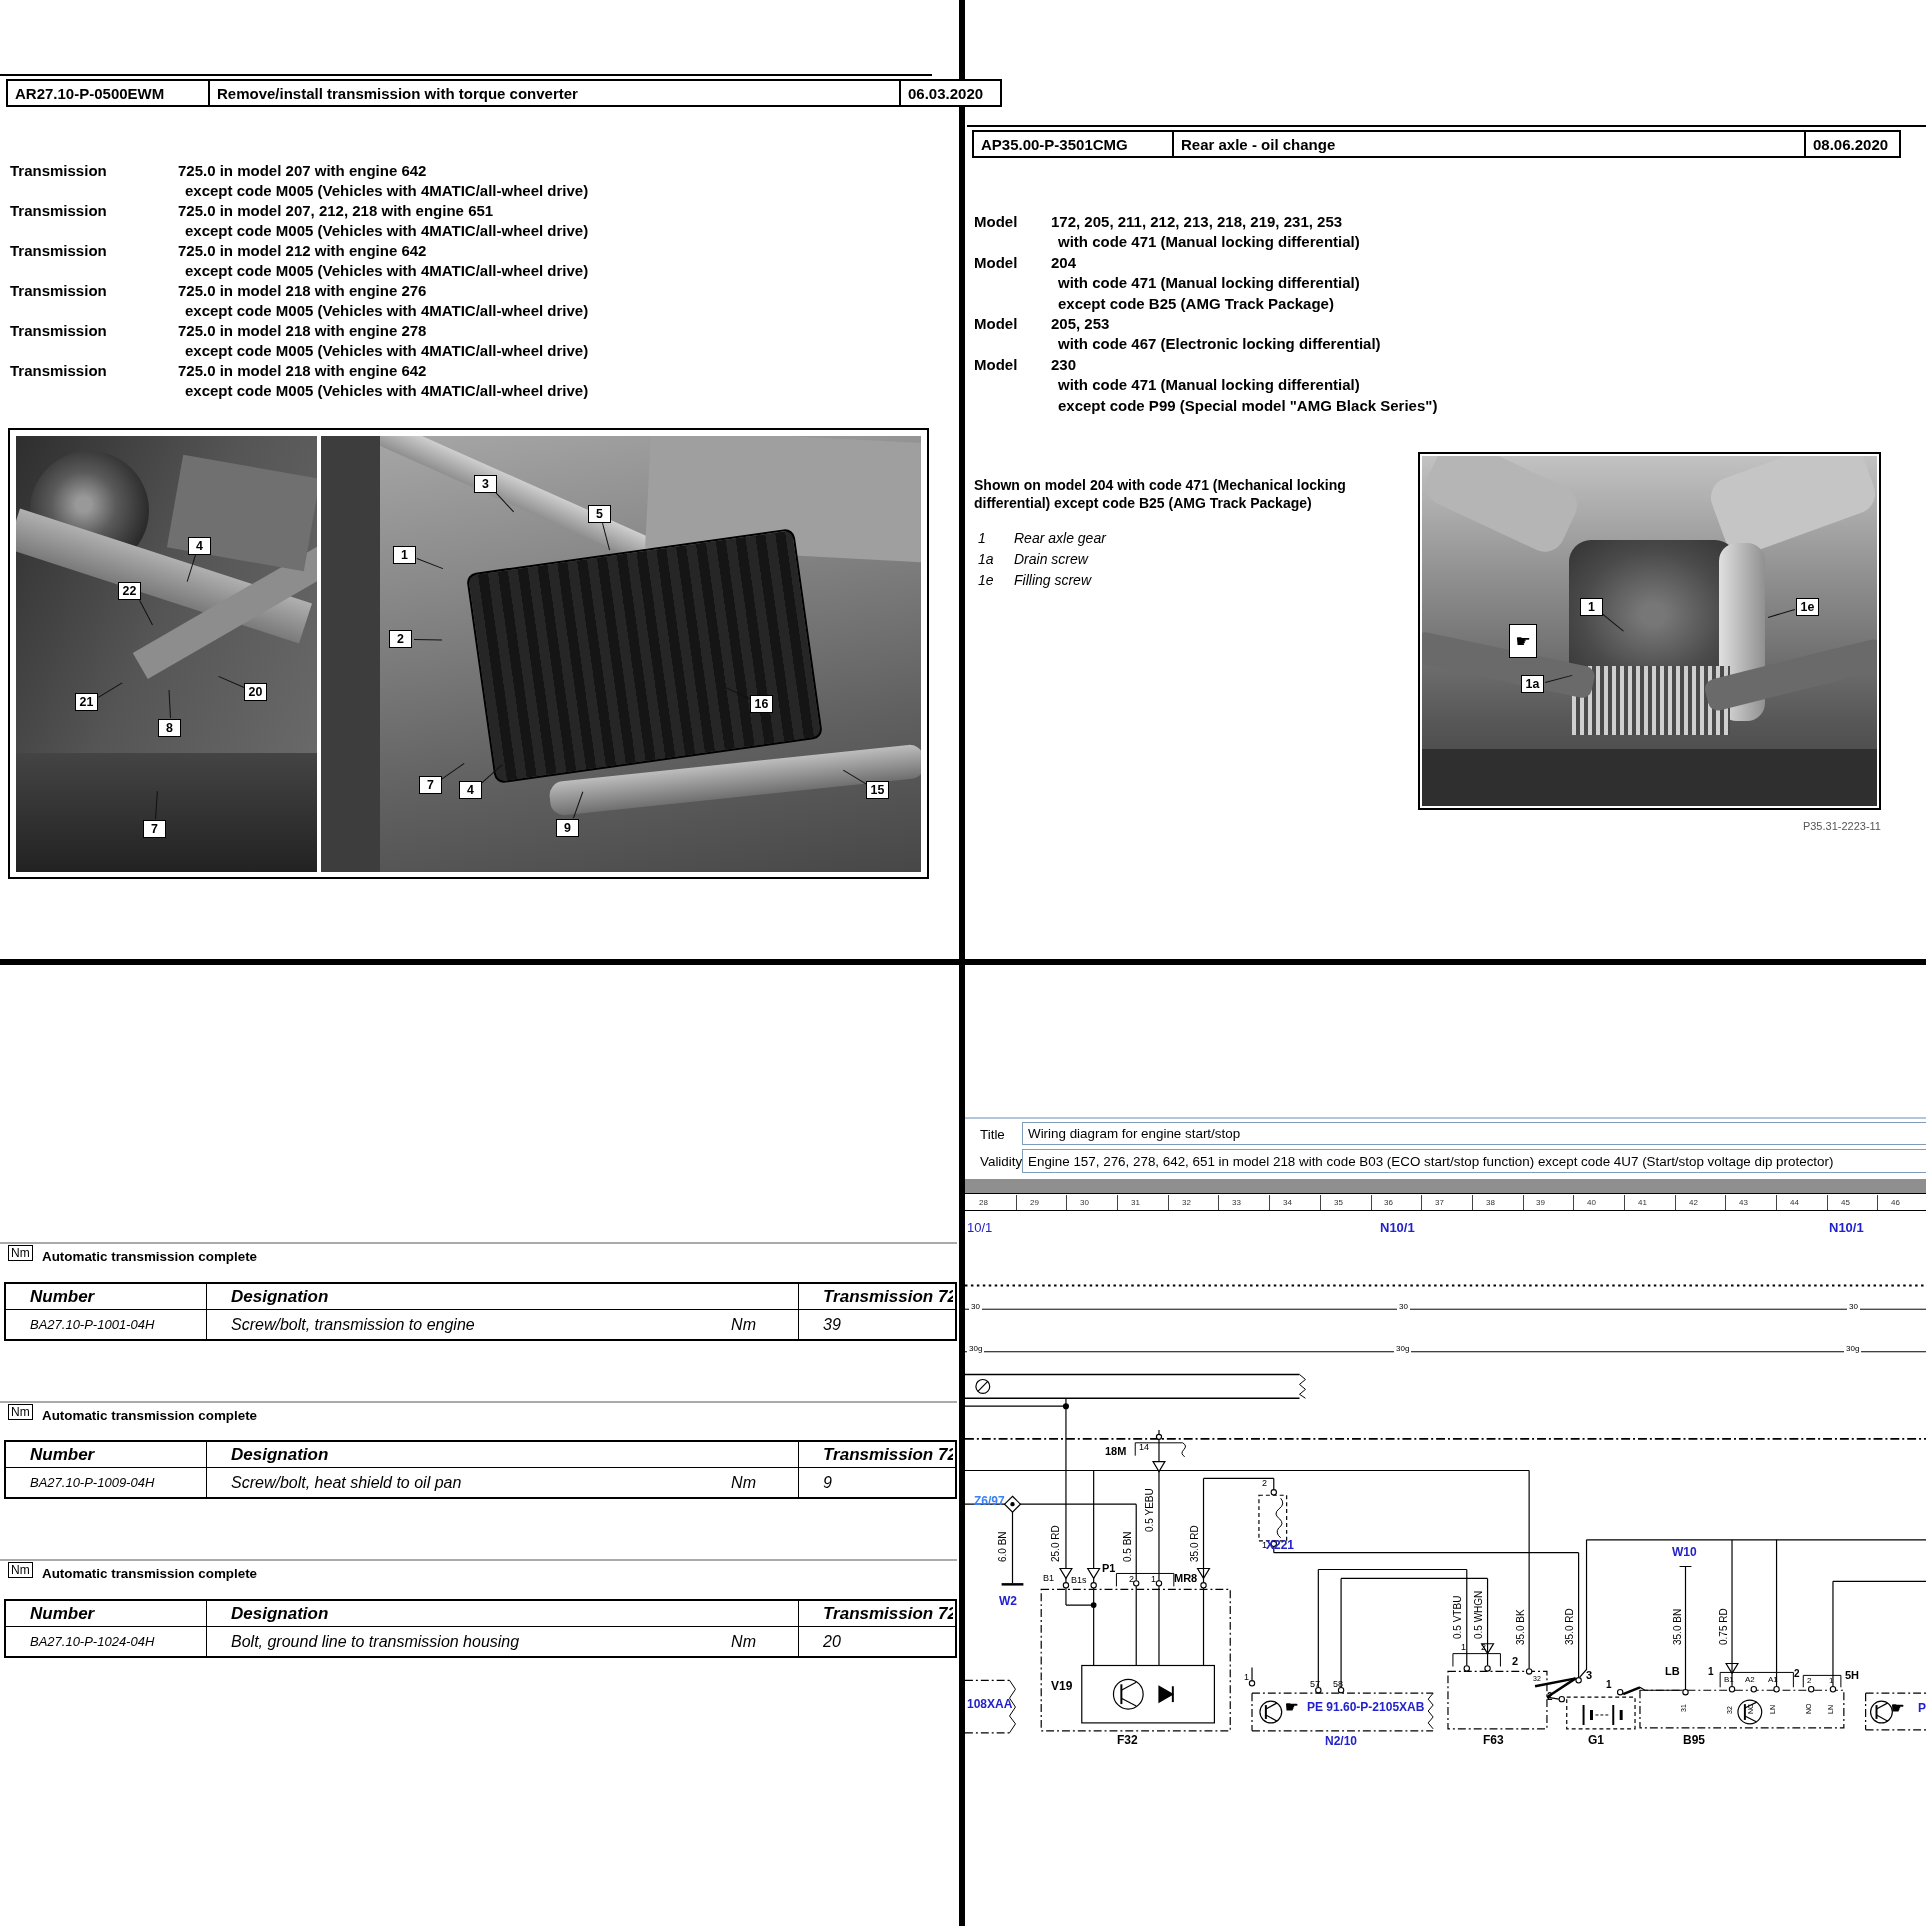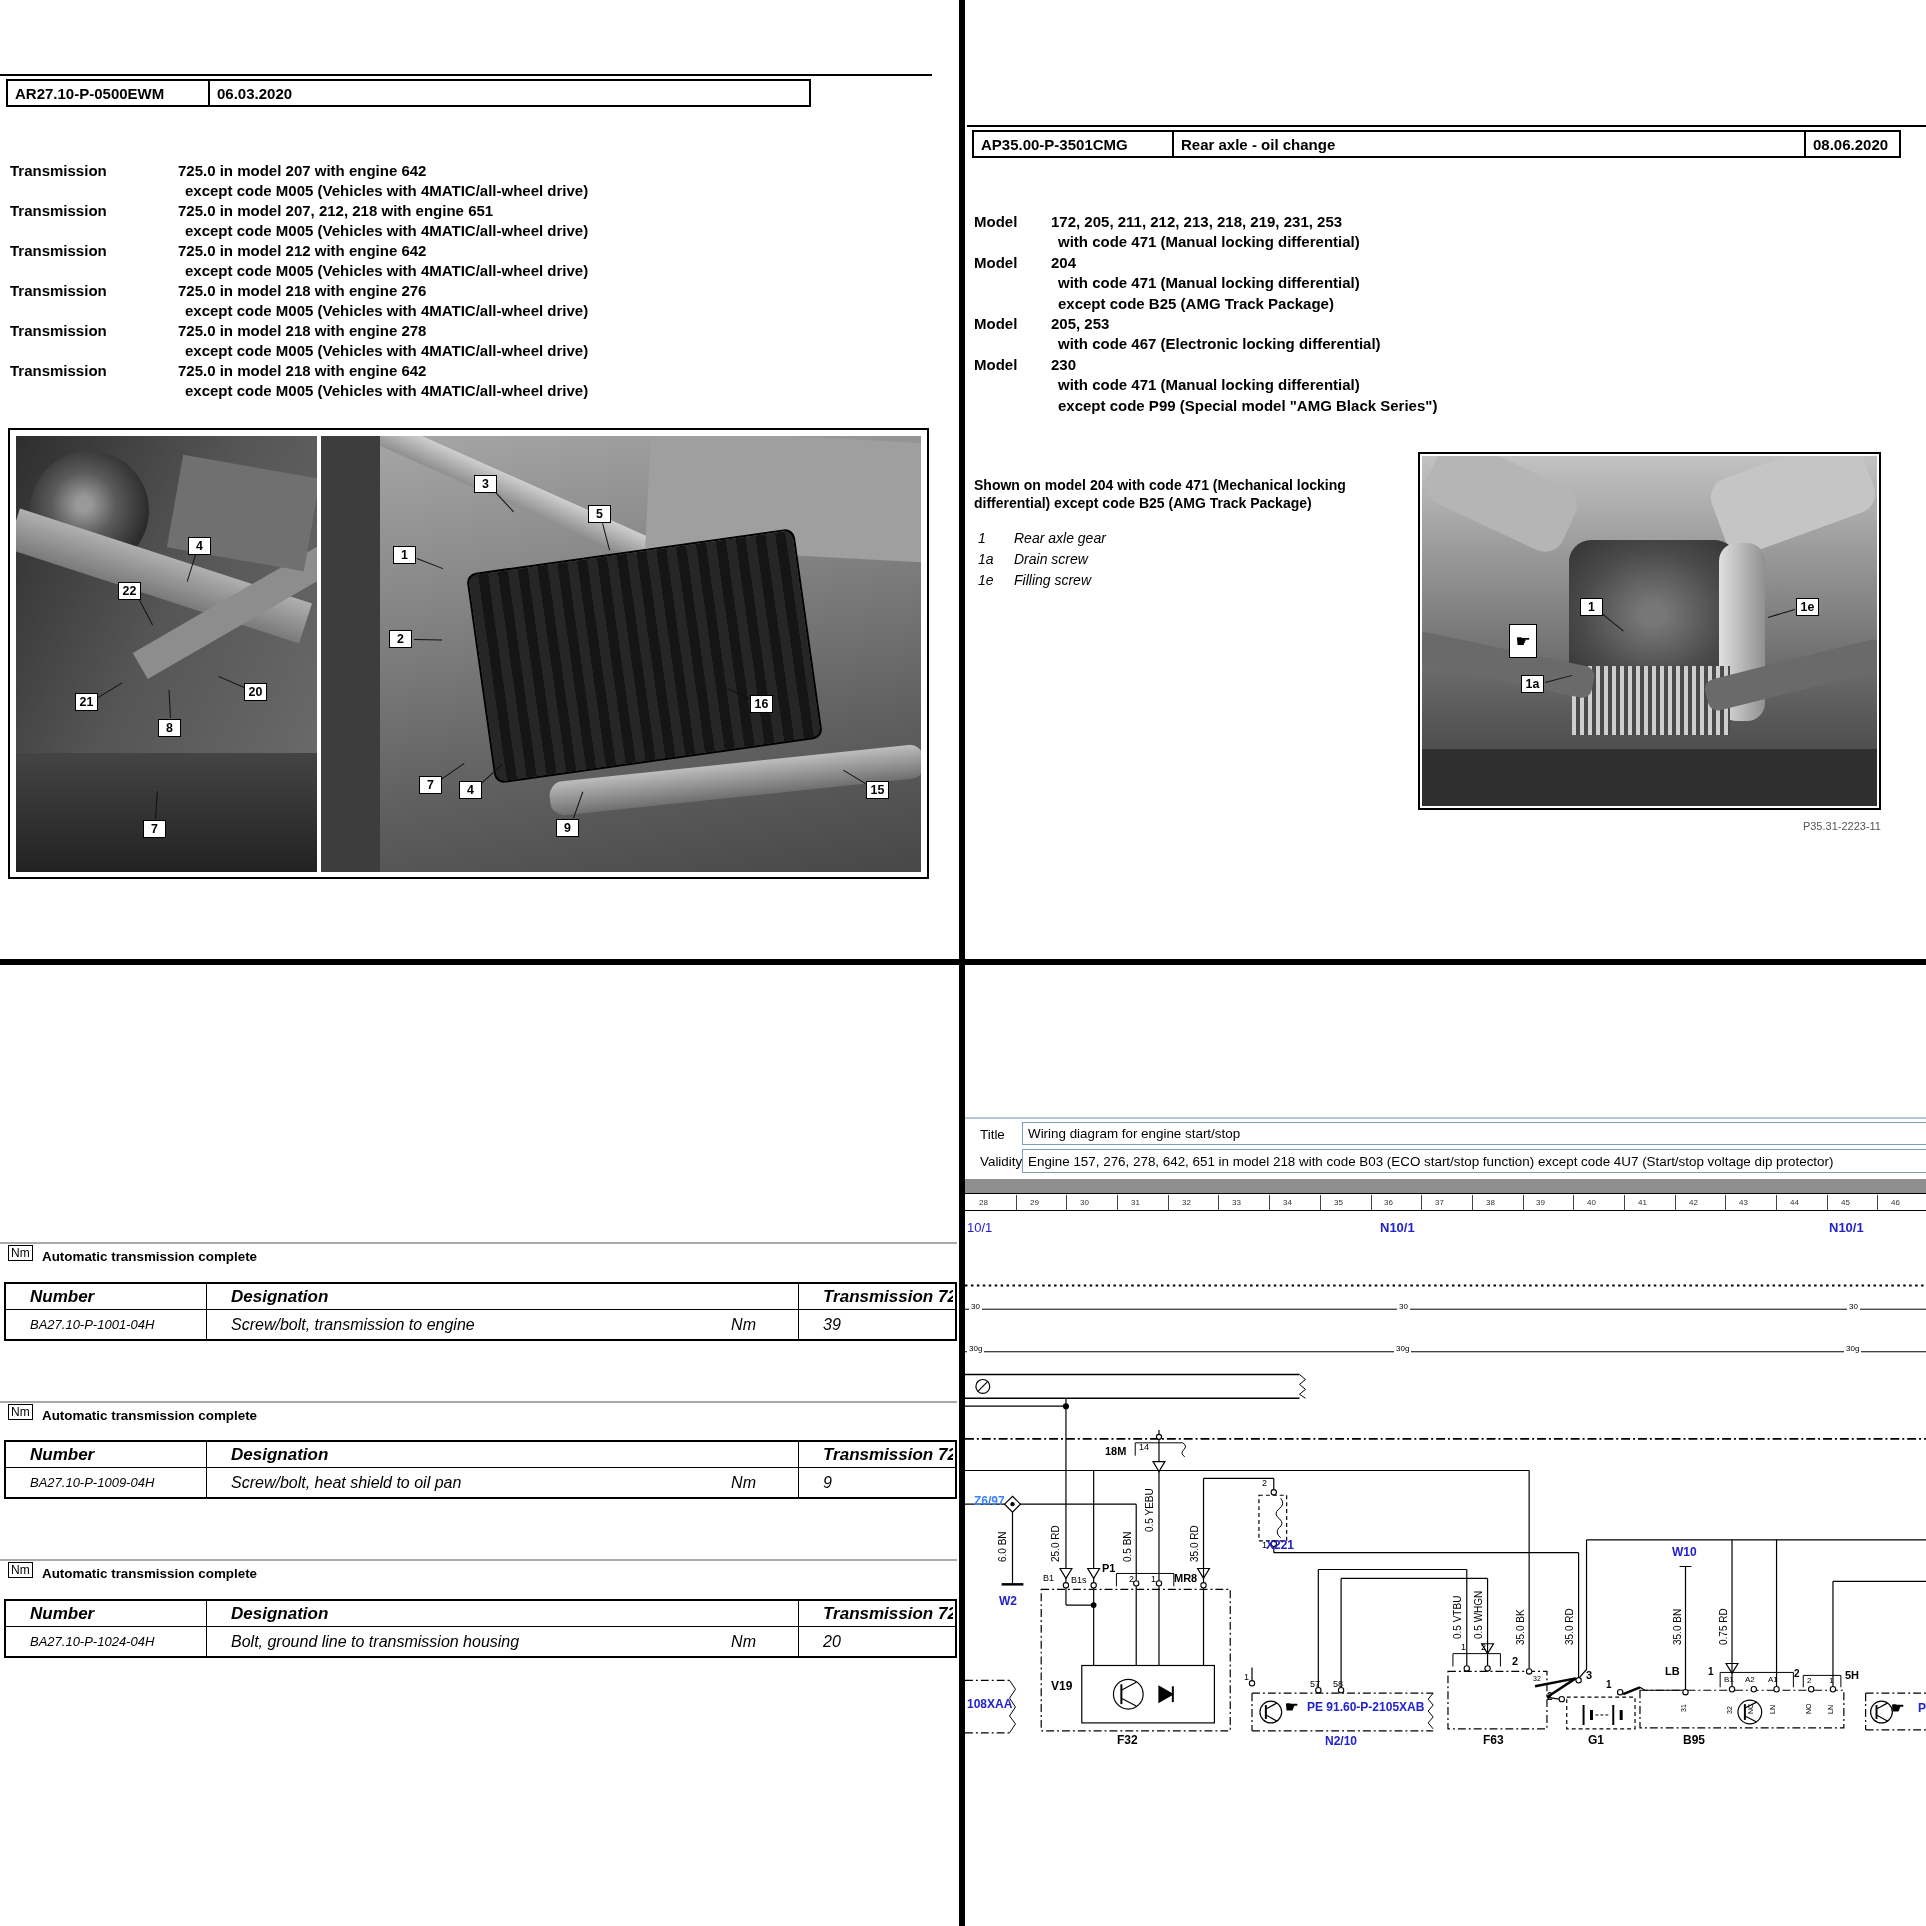--- a/index.html
+++ b/index.html
@@ -62,22 +62,23 @@
 </style>
 </head>
 <body>
 
 <div class="page">
 
   <div class="blk" style="left:959px;top:0;width:6px;height:1927px;"></div>
   <div class="blk" style="left:0;top:959px;width:1927px;height:6px;"></div>
 
   <div class="blk" style="left:0;top:74px;width:932px;height:2px;"></div>
-  <div class="hdrbox" style="left:6px;top:79px;width:805px;height:28px;">
+  <div class="hdrbox" style="left:6px;top:79px;width:996px;height:28px;">
     <div class="hcell" style="width:202px;">AR27.10-P-0500EWM</div>
+    <div class="hcell grow">Remove/install transmission with torque converter</div>
     <div class="hcell last" style="width:99px;">06.03.2020</div>
   </div>
   <div class="tlist" style="left:10px;top:161px;">
       <div class="trow"><div class="tlab">Transmission</div><div class="tval">725.0 in model 207 with engine 642</div></div>
       <div class="trow"><div class="tlab"></div><div class="tval tind">except code M005 (Vehicles with 4MATIC/all-wheel drive)</div></div>
       <div class="trow"><div class="tlab">Transmission</div><div class="tval">725.0 in model 207, 212, 218 with engine 651</div></div>
       <div class="trow"><div class="tlab"></div><div class="tval tind">except code M005 (Vehicles with 4MATIC/all-wheel drive)</div></div>
       <div class="trow"><div class="tlab">Transmission</div><div class="tval">725.0 in model 212 with engine 642</div></div>
       <div class="trow"><div class="tlab"></div><div class="tval tind">except code M005 (Vehicles with 4MATIC/all-wheel drive)</div></div>
       <div class="trow"><div class="tlab">Transmission</div><div class="tval">725.0 in model 218 with engine 276</div></div>

